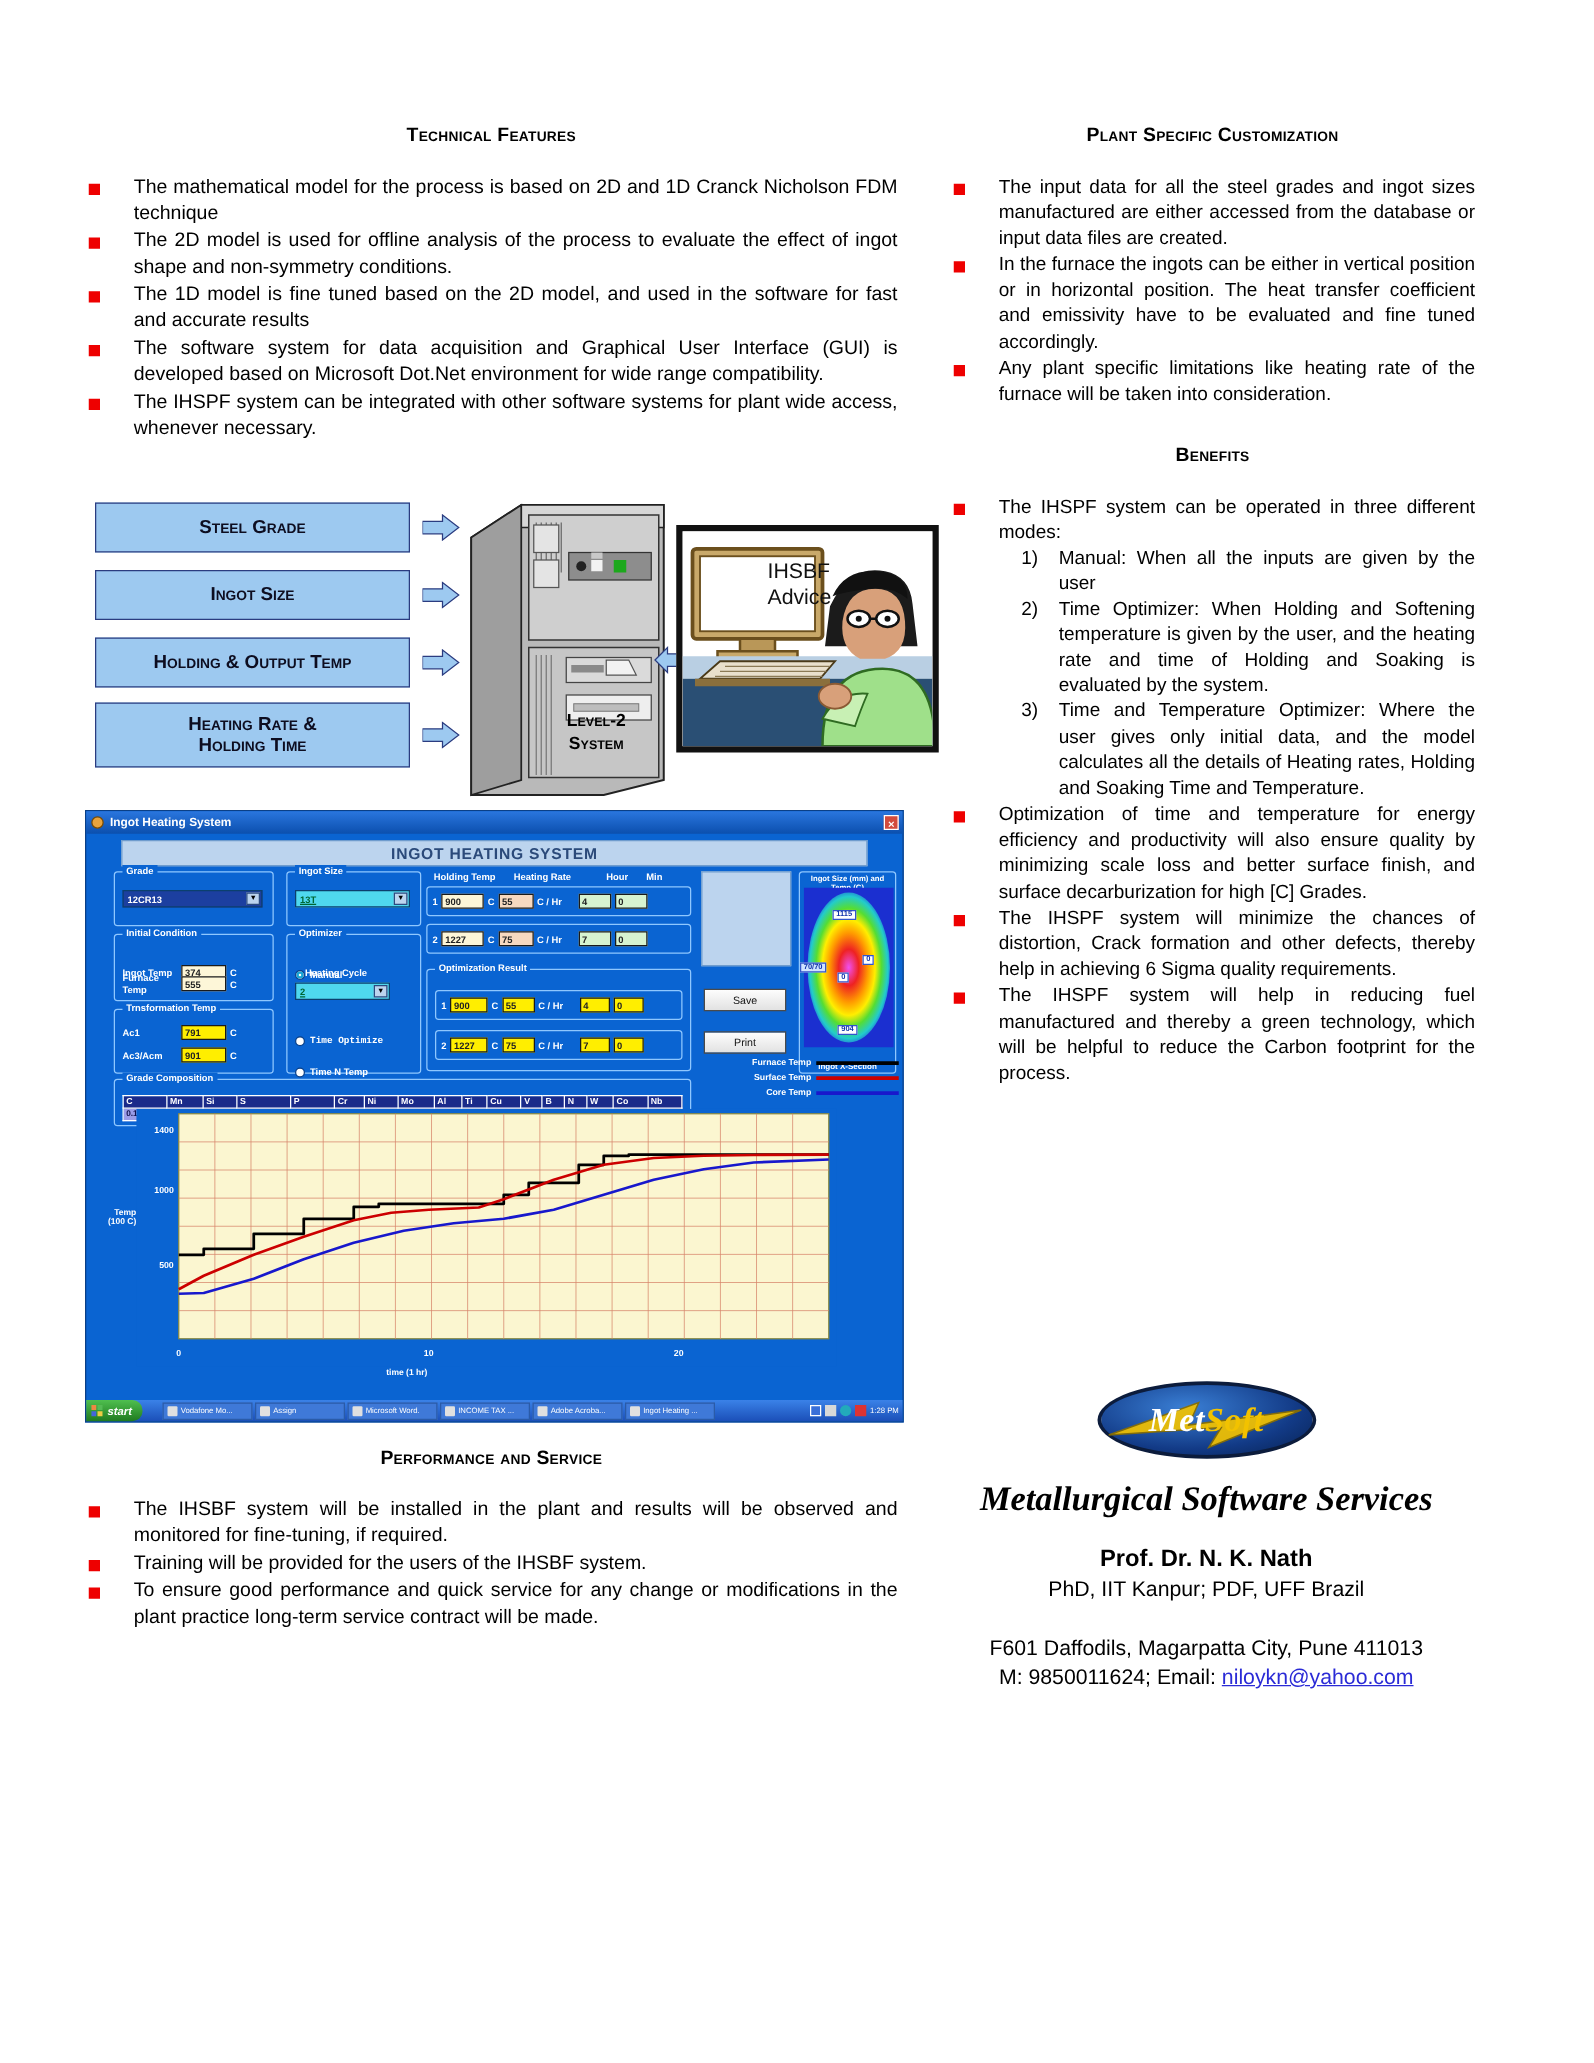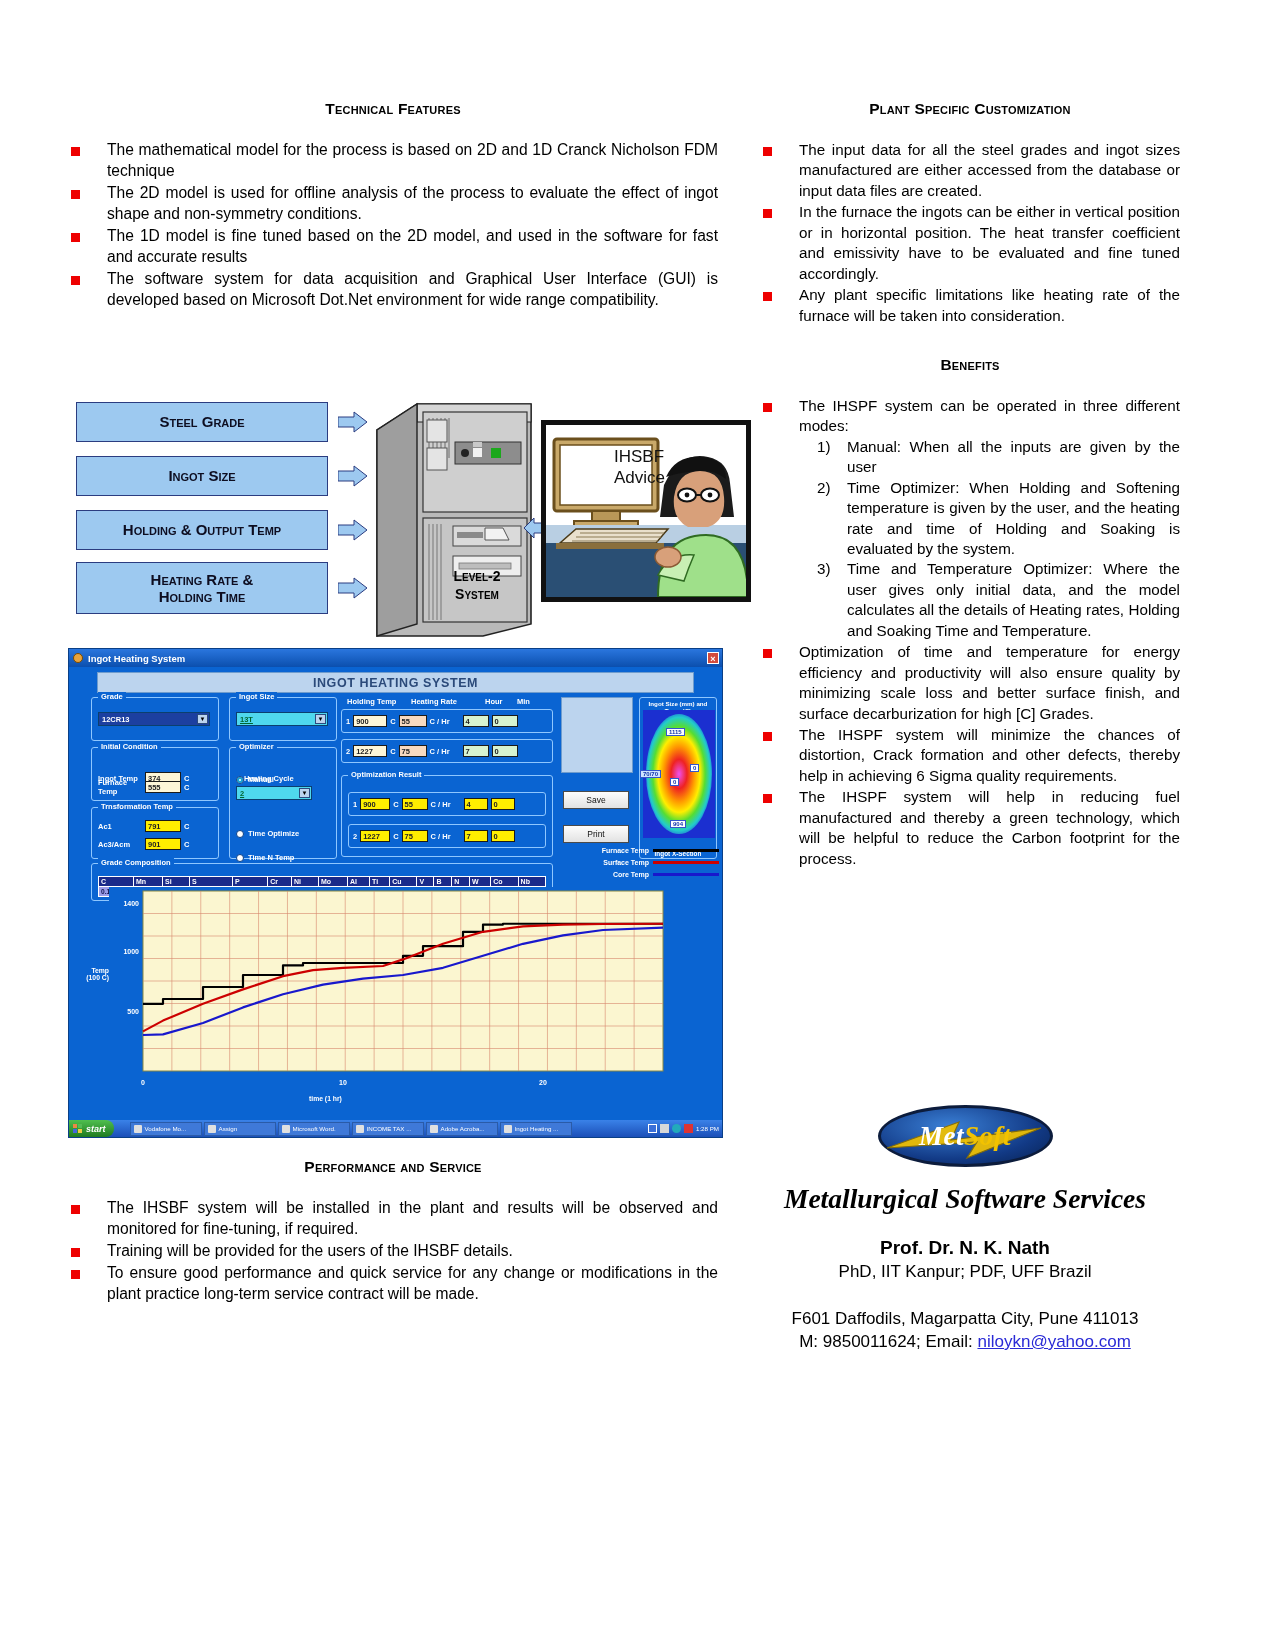--- a/index.html
+++ b/index.html
@@ -235,20 +235,21 @@
 
 <div class="page">
 
   <div class="col-left">
     <div class="sec-head">Technical Features</div>
     <ul class="bl">
       <li>The mathematical model for the process is based on 2D and 1D Cranck Nicholson FDM technique</li>
       <li>The 2D model is used for offline analysis of the process to evaluate the effect of ingot shape and non-symmetry conditions.</li>
       <li>The 1D model is fine tuned based on the 2D model, and used in the software for fast and accurate results</li>
       <li>The software system for data acquisition and Graphical User Interface (GUI) is developed based on Microsoft Dot.Net environment for wide range compatibility.</li>
+      <li>The IHSPF system can be integrated with other software systems for plant wide access, whenever necessary.</li>
     </ul>
   </div>
 
   <div class="flow">
 
     <div class="fbox b1">Steel Grade</div>
     <div class="fbox b2">Ingot Size</div>
     <div class="fbox b3">Holding &amp; Output Temp</div>
     <div class="fbox b4">
       <span style="display:block">
@@ -425,21 +426,21 @@
       <span class="glab">Optimizer</span>
       <div class="radio" style="position:absolute;left:6px;top:12px;">
         <span class="rdot on"></span>
         <span>Manual</span>
       </div>
       <div style="position:absolute;left:14px;top:26px;" class="lbl">Heating Cycle</div>
       <div class="combo cyan" style="position:absolute;left:6px;top:38px;width:76px;height:14px;">
         <span>2</span>
         <span class="arrowbtn">▼</span>
       </div>
-      <div class="radio" style="position:absolute;left:6px;top:66px;">
+      <div class="radio" style="position:absolute;left:6px;top:66px;font-family:Liberation Mono, monospace;">
         <span class="rdot"></span>
         <span>Time Optimize</span>
       </div>
       <div class="radio" style="position:absolute;left:6px;top:90px;">
         <span class="rdot"></span>
         <span>Time N Temp</span>
       </div>
     </div>
 
     <div style="position:absolute;left:278px;top:48px;width:200px;display:flex;gap:8px;">
@@ -715,21 +716,21 @@
       <li>Optimization of time and temperature for energy efficiency and productivity will also ensure quality by minimizing scale loss and better surface finish, and surface decarburization for high [C] Grades.</li>
       <li>The IHSPF system will minimize the chances of distortion, Crack formation and other defects, thereby help in achieving 6 Sigma quality requirements.</li>
       <li>The IHSPF system will help in reducing fuel manufactured and thereby a green technology, which will be helpful to reduce the Carbon footprint for the process.</li>
     </ul>
   </div>
 
   <div class="perf">
     <div class="sec-head">Performance and Service</div>
     <ul class="bl">
       <li>The IHSBF system will be installed in the plant and results will be observed and monitored for fine-tuning, if required.</li>
-      <li>Training will be provided for the users of the IHSBF details.</li>
+      <li>Training will be provided for the users of the IHSBF system.</li>
       <li>To ensure good performance and quick service for any change or modifications in the plant practice long-term service contract will be made.</li>
     </ul>
   </div>
 
   <div class="brand">
     <div class="logo-oval">
       <svg class="logo-bolt" width="168" height="50" viewBox="0 0 168 50">
         <path d="M6,34 L78,8 L70,26 L160,14 L86,44 L96,28 Z" fill="#f2c200" stroke="#8a6f00" stroke-width="1.2" opacity="0.92"></path>
       </svg>
       <div class="logo-txt">

